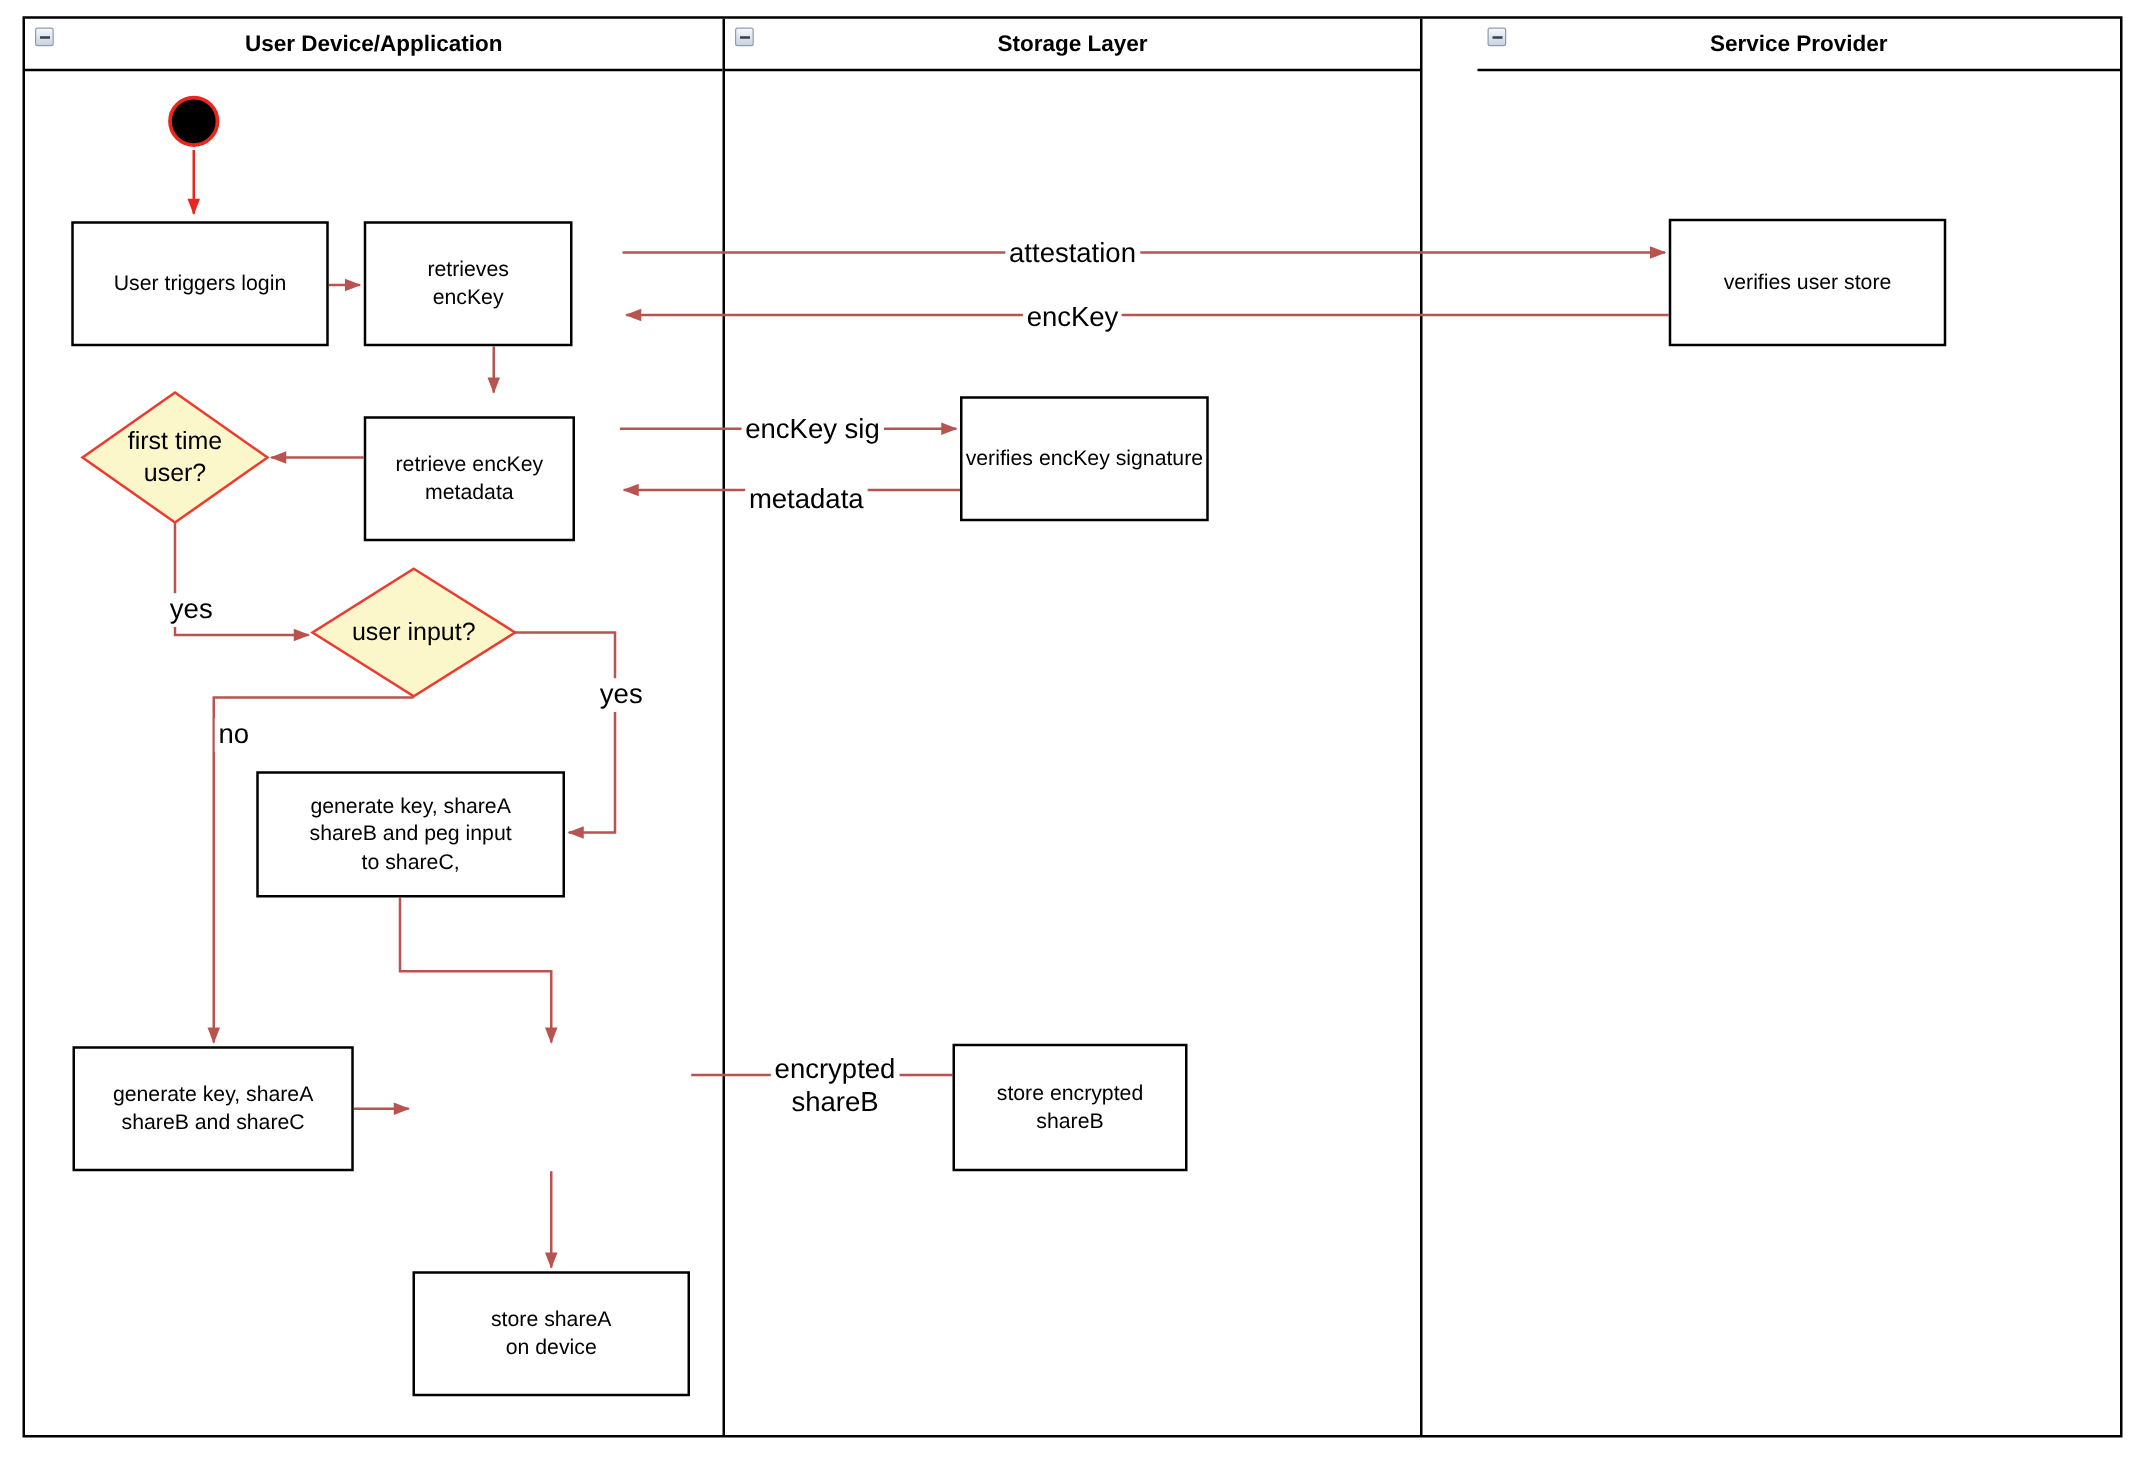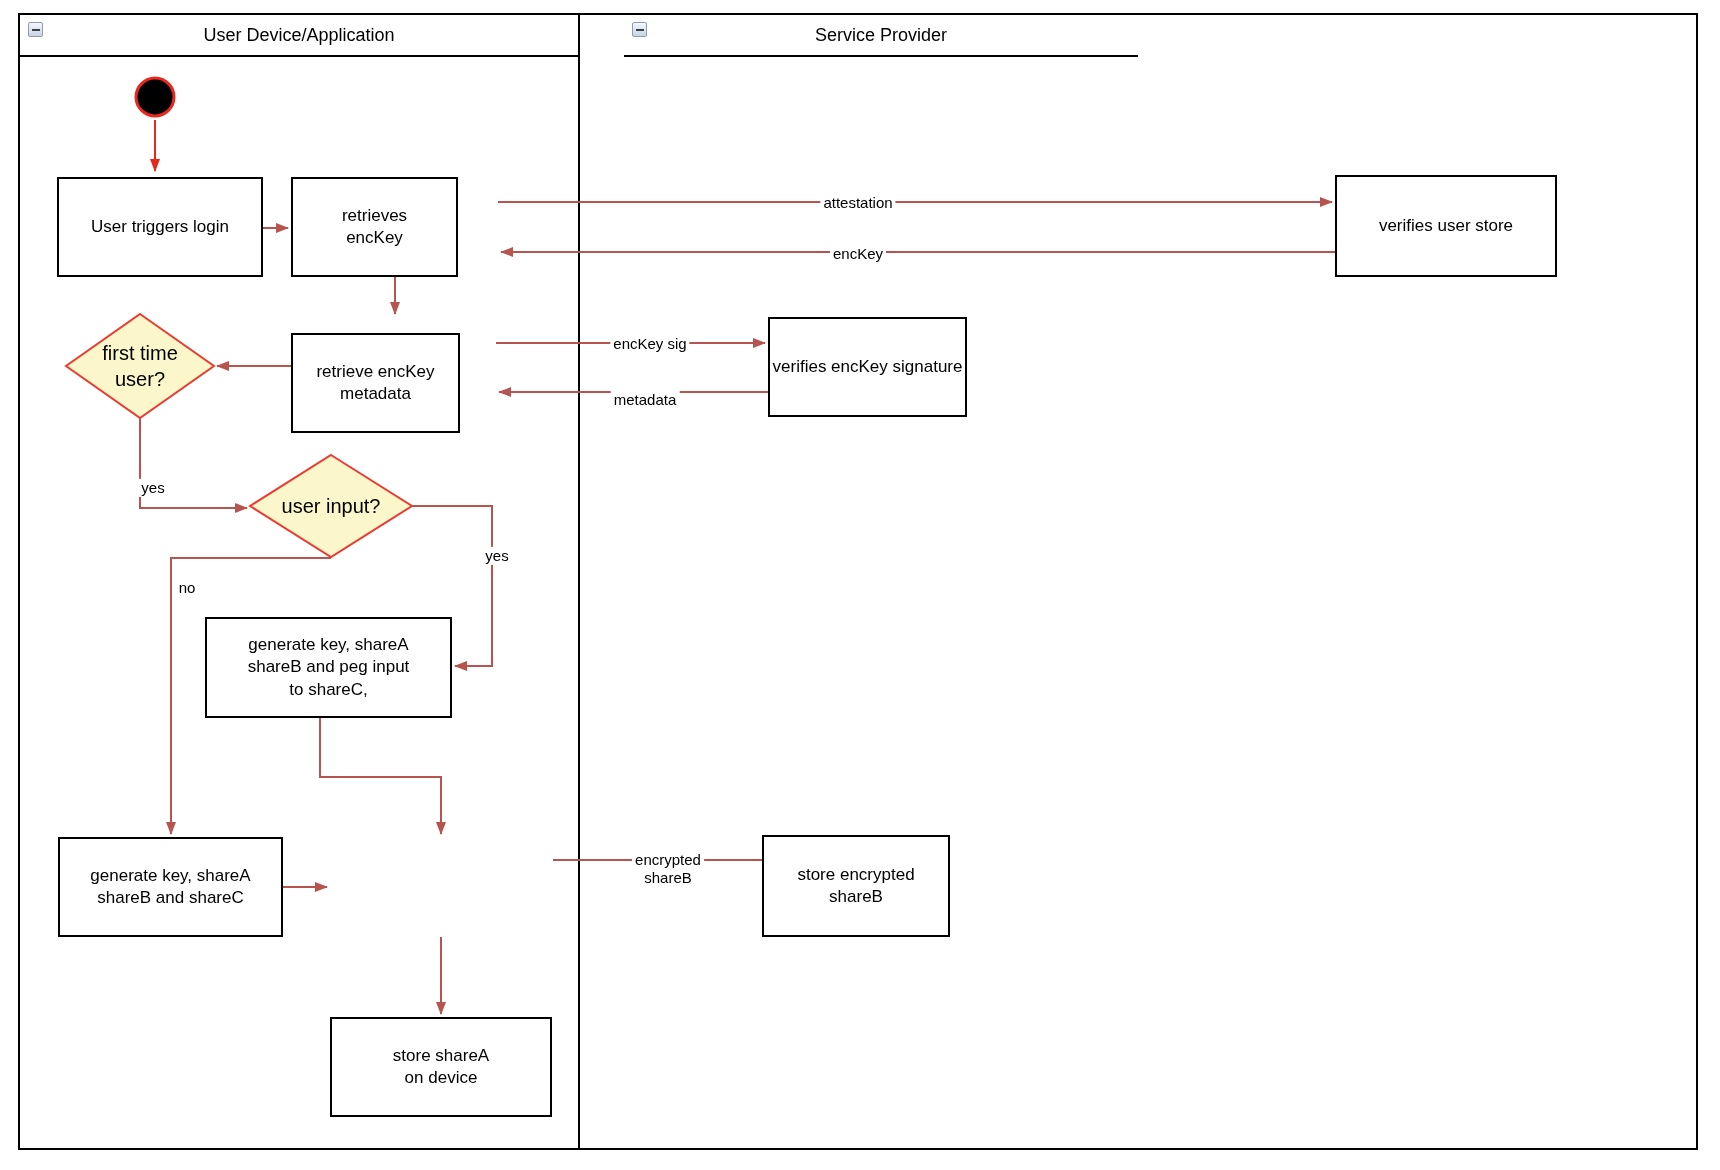--- a/index.html
+++ b/index.html
@@ -12,21 +12,21 @@
     position:absolute;left:18px;top:13px;width:1680px;height:1137px;
     border:2px solid #000;box-sizing:border-box;display:flex;
   }
   .lane{box-sizing:border-box;position:relative;}
   .lane-1{width:560px;border-right:2px solid #000;}
   .lane-2{width:558px;border-right:2px solid #000;}
   .lane-3{width:558px;padding-left:44px;}
   .lane-header{
     height:42px;border-bottom:2px solid #000;box-sizing:border-box;
     display:flex;align-items:center;justify-content:center;
-    font-weight:normal;font-size:18px;position:relative;
+    font-weight:bold;font-size:18px;position:relative;
   }
   .collapse-btn{
     position:absolute;left:8px;top:7px;width:15px;height:15px;
     border:1px solid #8f9cae;border-radius:2px;box-sizing:border-box;
     background:linear-gradient(#f5f8fc,#c7d3e4);
     display:flex;align-items:center;justify-content:center;cursor:pointer;
   }
   .minus{width:8px;height:2px;background:#3a3f45;}
   
   svg.overlay{position:absolute;left:0;top:0;}
@@ -39,36 +39,44 @@
   .node-label{white-space:pre-line;}
   .nowrap .node-label{white-space:nowrap;}
   
   .diamond-label{
     position:absolute;transform:translate(-50%,-50%);
     font-size:20px;line-height:1.3;text-align:center;white-space:pre-line;
   }
   
   .edge-label{
     position:absolute;transform:translate(-50%,-50%);
-    background:#fff;padding:0 3px;font-size:15px;line-height:1.22;
+    background:#fff;padding:0 3px;font-size:22px;line-height:1.22;
     text-align:center;white-space:pre-line;
   }
 </style>
 </head>
 <body>
 
 <div class="canvas">
 
   <div class="pool">
     <div class="lane lane-1">
       <div class="lane-header">
         <span class="collapse-btn">
           <span class="minus"></span>
         </span>
         <span class="lane-title">User Device/Application</span>
+      </div>
+    </div>
+    <div class="lane lane-2">
+      <div class="lane-header">
+        <span class="collapse-btn">
+          <span class="minus"></span>
+        </span>
+        <span class="lane-title">Storage Layer</span>
       </div>
     </div>
     <div class="lane lane-3">
       <div class="lane-header">
         <span class="collapse-btn">
           <span class="minus"></span>
         </span>
         <span class="lane-title">Service Provider</span>
       </div>
     </div>

